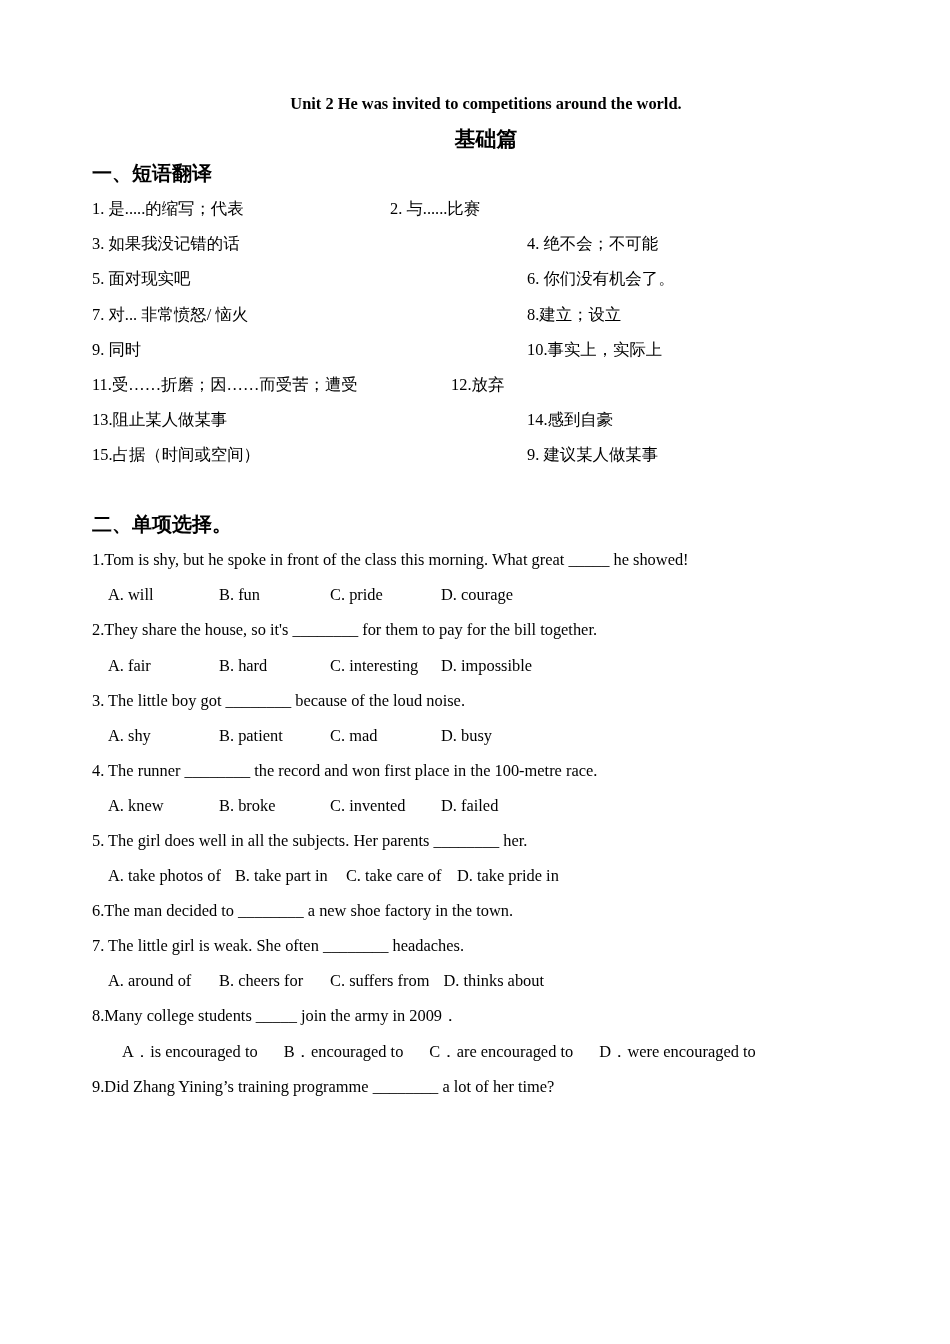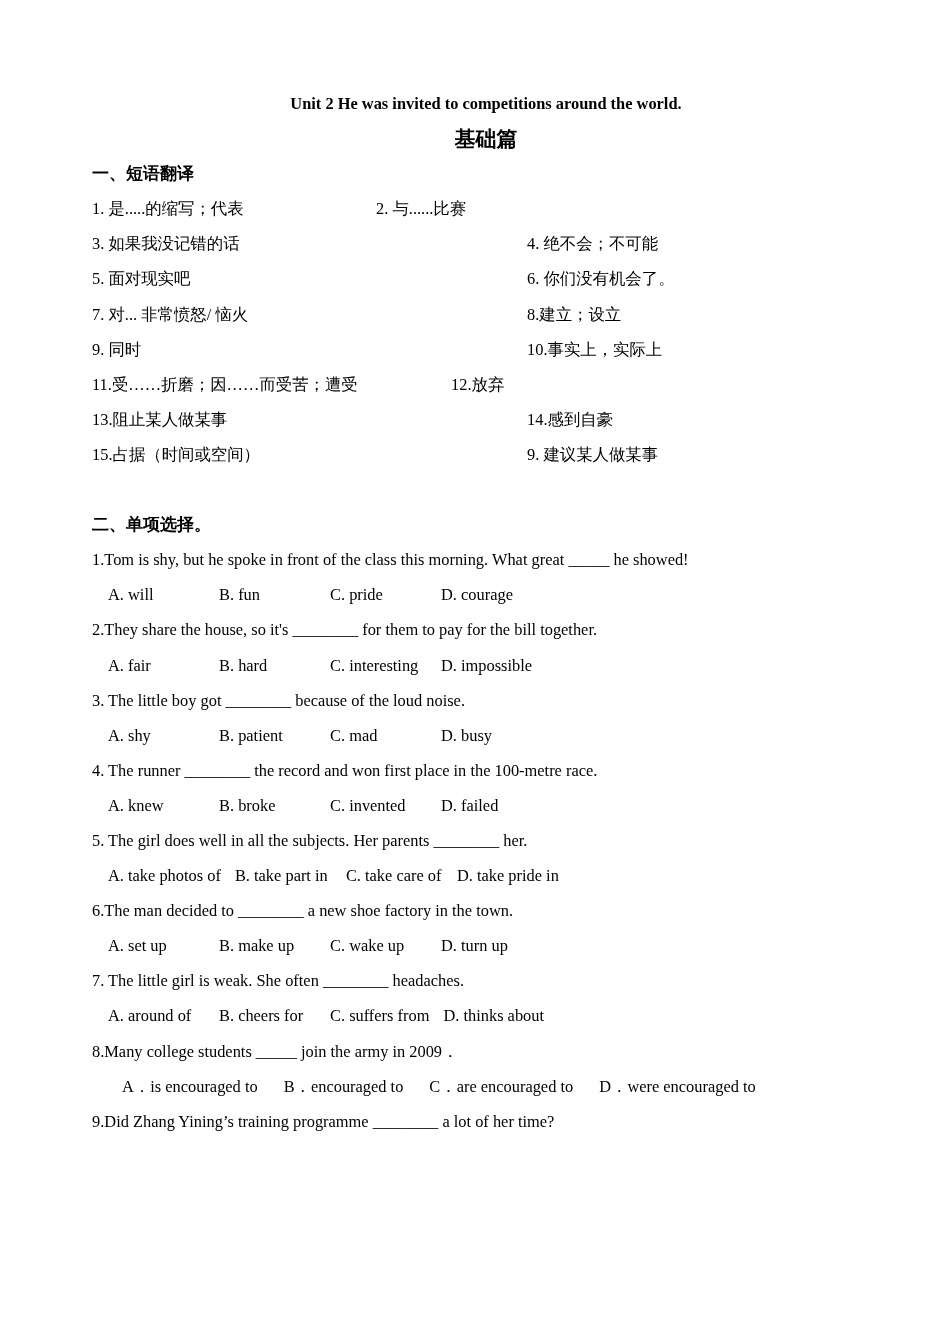--- a/index.html
+++ b/index.html
@@ -26,33 +26,33 @@
   }
   .subtitle {
     text-align: center;
     font-weight: bold;
     font-family: "Liberation Sans", sans-serif;
     font-size: 21px;
   }
   .sec-heading {
     font-weight: bold;
     font-family: "Liberation Sans", sans-serif;
-    font-size: 17px;
+    font-size: 20px;
   }
   .p-row {
     position: relative;
     height: 35.1px;
     white-space: nowrap;
   }
   .p-right {
     position: absolute;
     left: 435px;
     top: 0;
   }
-  .p-row:nth-of-type(1) .p-right { left: 284px; }
+  .p-row:nth-of-type(1) .p-right { left: 298px; }
   .p-row:nth-of-type(6) .p-right { left: 359px; }
   .spacer {
     height: 35.1px;
   }
   .q-text {
     white-space: nowrap;
   }
   .q-opts {
     padding-left: 16px;
     white-space: nowrap;
@@ -102,21 +102,20 @@
       <div class="q-opts"><span class="opt">A. will</span><span class="opt">B. fun</span><span class="opt">C. pride</span><span class="opt">D. courage</span></div>
       <div class="q-text">2.They share the house, so it's ________ for them to pay for the bill together.</div>
       <div class="q-opts"><span class="opt">A. fair</span><span class="opt">B. hard</span><span class="opt">C. interesting</span><span class="opt">D. impossible</span></div>
       <div class="q-text">3. The little boy got ________ because of the loud noise.</div>
       <div class="q-opts"><span class="opt">A. shy</span><span class="opt">B. patient</span><span class="opt">C. mad</span><span class="opt">D. busy</span></div>
       <div class="q-text">4. The runner ________ the record and won first place in the 100-metre race.</div>
       <div class="q-opts"><span class="opt">A. knew</span><span class="opt">B. broke</span><span class="opt">C. invented</span><span class="opt">D. failed</span></div>
       <div class="q-text">5. The girl does well in all the subjects. Her parents ________ her.</div>
       <div class="q-opts"><span class="opt">A. take photos of</span><span class="opt">B. take part in</span><span class="opt">C. take care of</span><span class="opt">D. take pride in</span></div>
       <div class="q-text">6.The man decided to ________ a new shoe factory in the town.</div>
-      <div class="q-opts"><span class="opt">A. set up</span><span class="opt">B. make up</span><span class="opt">C. wake up</span><span class="opt">D. turn up</span></div>
       <div class="q-text">7. The little girl is weak. She often ________ headaches.</div>
       <div class="q-opts"><span class="opt">A. around of</span><span class="opt">B. cheers for</span><span class="opt">C. suffers from</span><span class="opt">D. thinks about</span></div>
       <div class="q-text">8.Many college students _____ join the army in 2009．</div>
       <div class="q-opts inline-opts"><span class="opt">A．is encouraged to</span><span class="opt">B．encouraged to</span><span class="opt">C．are encouraged to</span><span class="opt">D．were encouraged to</span></div>
       <div class="q-text">9.Did Zhang Yining’s training programme ________ a lot of her time?</div>
     </div>
   <div class="edge-mark"></div>
 </div>
 
 </body></html>

